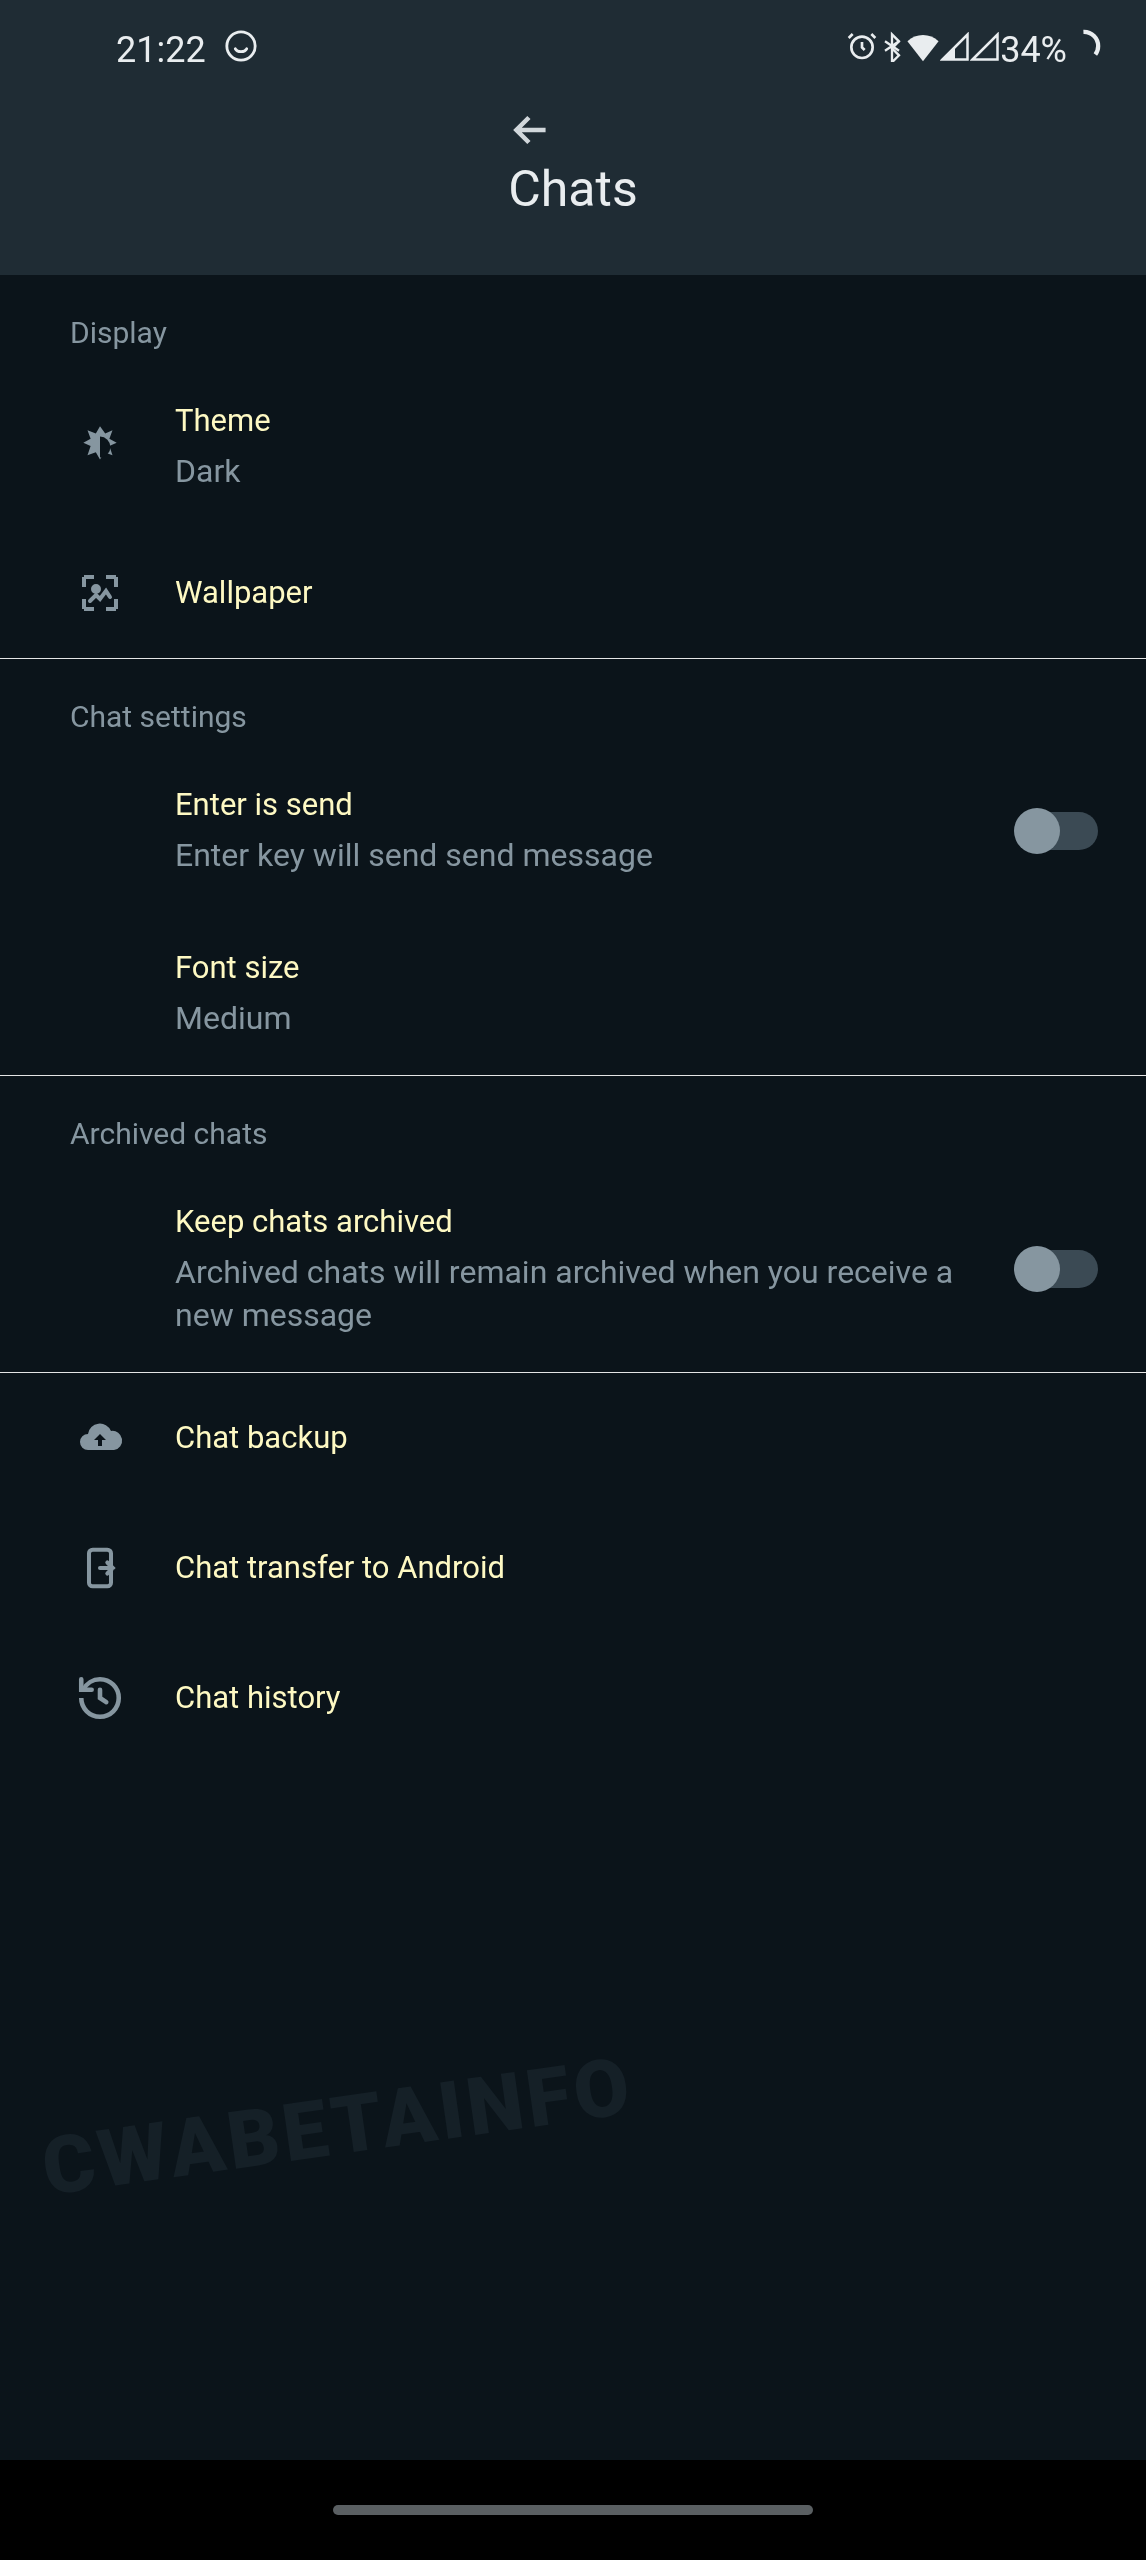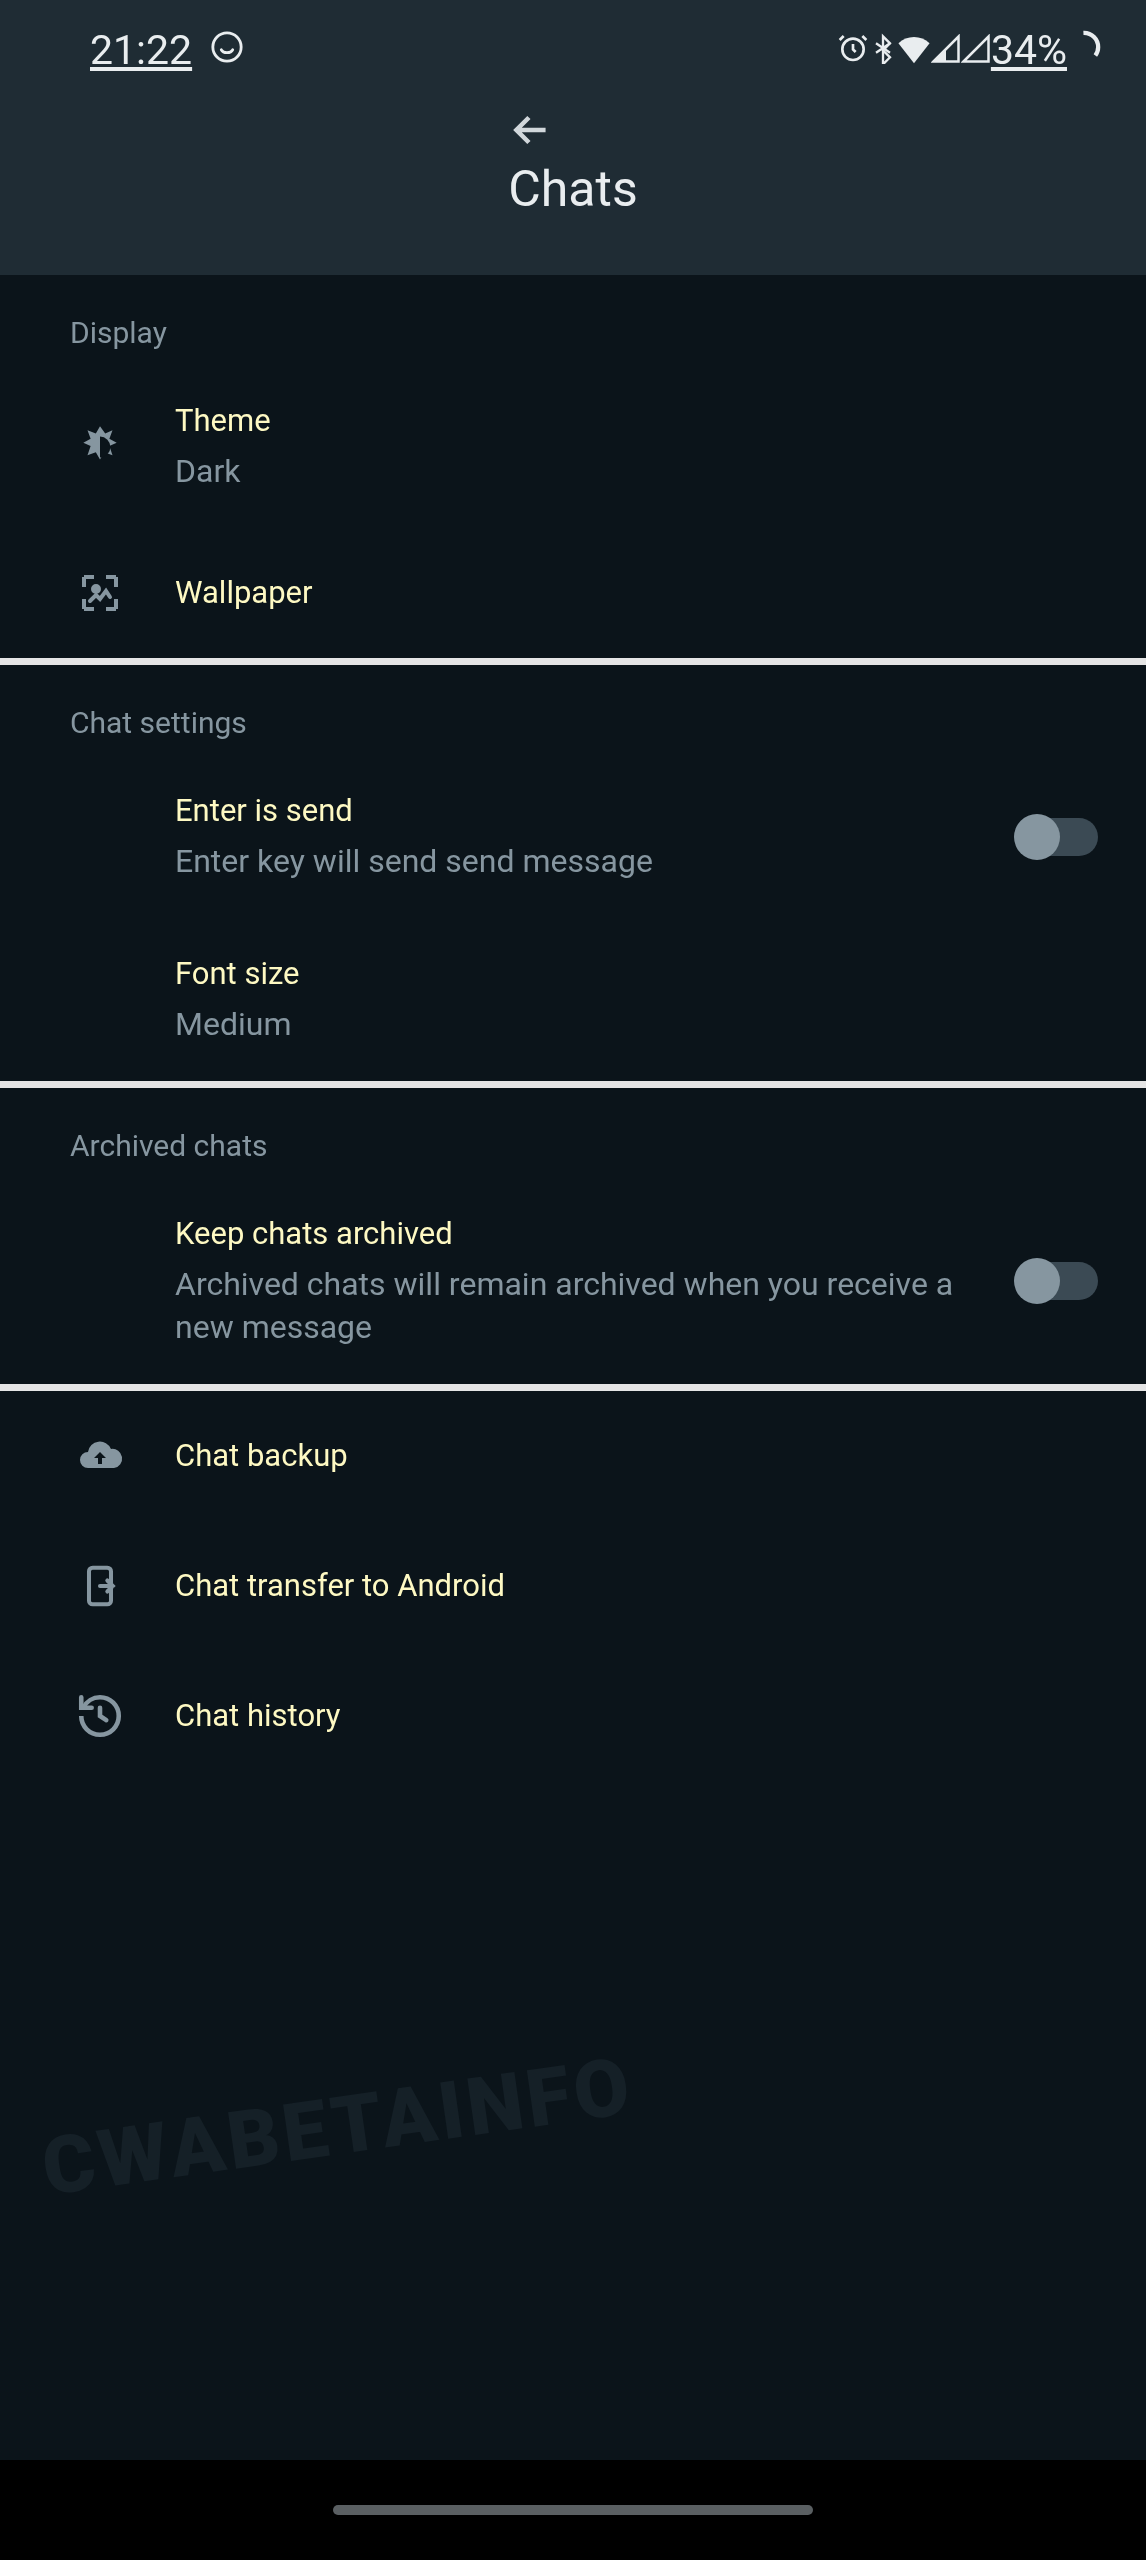--- a/index.html
+++ b/index.html
@@ -15,24 +15,23 @@
     height: 2560px;
     position: relative;
     overflow: hidden;
   }
   .status-bar {
     height: 100px;
     background: #1f2c34;
     display: flex;
     align-items: center;
     justify-content: space-between;
-    padding: 0 45px 0 90px;
-    font-size: 41px;
+    padding: 0 45px 0 116px;
+    font-size: 36px;
     color: #e9edef;
-    text-decoration: underline;
   }
   .status-left {
     display: flex;
     align-items: center;
     gap: 18px;
   }
   .status-right {
     display: flex;
     align-items: center;
   }
@@ -52,21 +51,21 @@
     justify-content: center;
     margin-right: 85px;
     color: #d1d7db;
   }
   .app-title {
     font-size: 50px;
     font-weight: 400;
     color: #e9edef;
   }
   .section {
-    border-bottom: 7px solid #e5e5e5;
+    border-bottom: 1px solid #e5e5e5;
   }
   .section-header {
     font-size: 30px;
     color: #8696a0;
     padding: 40px 70px 15px 70px;
   }
   .row {
     display: flex;
     align-items: center;
     padding: 35px 48px 35px 70px;

